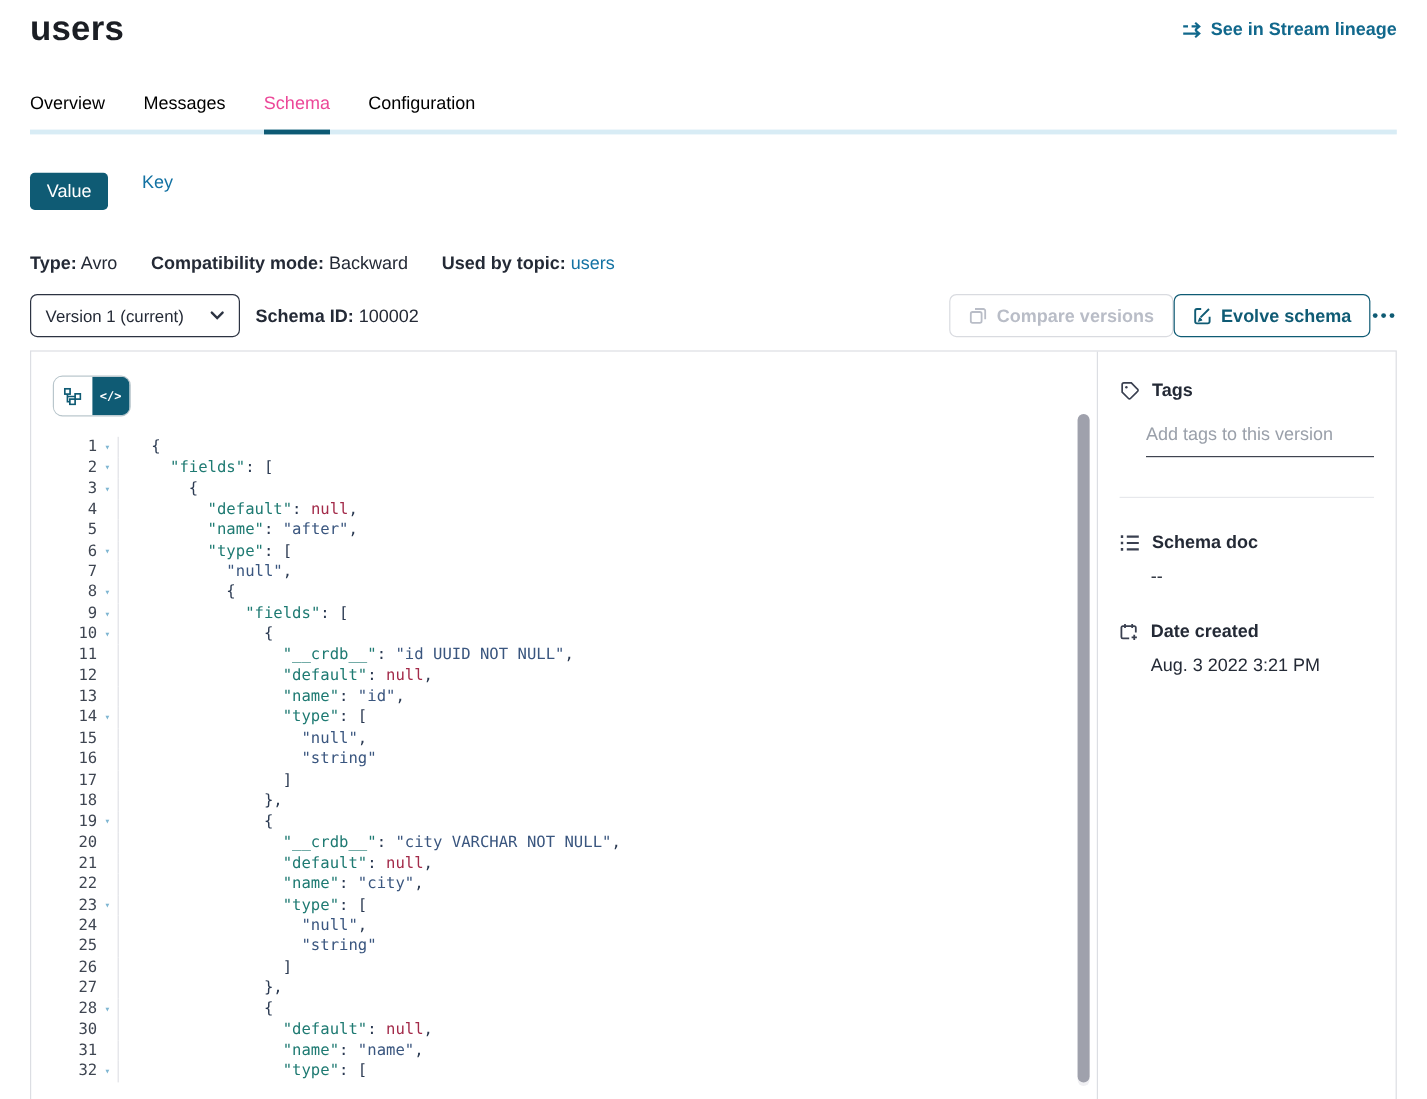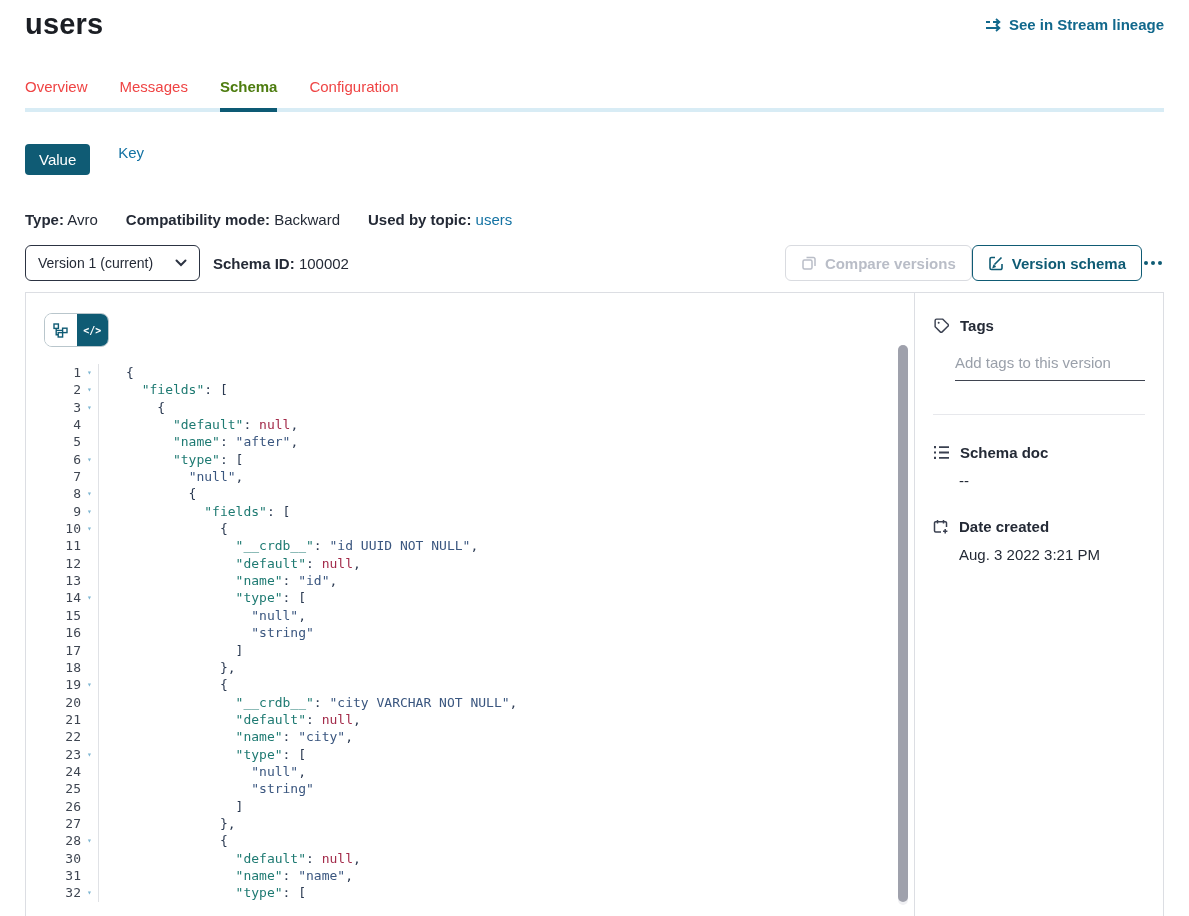--- a/index.html
+++ b/index.html
@@ -8,22 +8,22 @@
   .page { padding:0 25px; }
 
   
   .header { display:flex; justify-content:space-between; align-items:flex-start; padding-top:8px; }
   .title { font-size:29px; font-weight:700; color:#1b1e24; letter-spacing:.2px; }
   .lineage-link { display:flex; align-items:center; gap:7px; color:#11688c; font-size:15px;
     font-weight:600; margin-top:8px; cursor:pointer; }
 
   
   .tabs { display:flex; gap:32px; margin-top:37px; border-bottom:4px solid #d8ecf5; }
-  .tab { font-size:15px; color:#ef4444; padding-bottom:13px; margin-bottom:-4px; cursor:pointer; }
-  .tab.active { color:#4d7c0f; font-weight:700; border-bottom:4px solid #0d5a74; }
+  .tab { font-size:15px; color:#000000; padding-bottom:13px; margin-bottom:-4px; cursor:pointer; }
+  .tab.active { color:#ec4899; font-weight:400; border-bottom:4px solid #0d5a74; }
 
   
   .vk-row { display:flex; align-items:flex-start; gap:28px; margin-top:32px; }
   .value-btn { background:#0f5b74; color:#fff; font-size:15px; padding:7px 14px; border:none;
     border-radius:4px; cursor:pointer; font-family:inherit; }
   .key-link { color:#1372a3; font-size:15px; cursor:pointer; }
 
   
   .meta-row { margin-top:36px; font-size:15px; display:flex; gap:10px; }
   .meta-item { margin-right:18px; }
@@ -154,21 +154,21 @@
         </span>
         <span>Compare versions</span>
       </button>
       <button class="btn primary-outline">
         <span>
           <svg width="16" height="16" viewBox="0 0 16 16" fill="none" stroke="#0f5b74" stroke-width="1.6">
             <path d="M14 9 v4 a1.5 1.5 0 0 1 -1.5 1.5 h-9 A1.5 1.5 0 0 1 2 13 V4 a1.5 1.5 0 0 1 1.5 -1.5 H7"></path>
             <path d="M6.5 9.5 L13.5 2.5 M6.2 9.8 l-0.8 2.3 2.3 -0.8"></path>
           </svg>
         </span>
-        <span>Version schema</span>
+        <span>Evolve schema</span>
       </button>
       <div class="ellipsis-btn" title="">
         <i></i>
           <i></i>
           <i></i>
       </div>
     </div>
   </div>
 
   <div class="panel">

